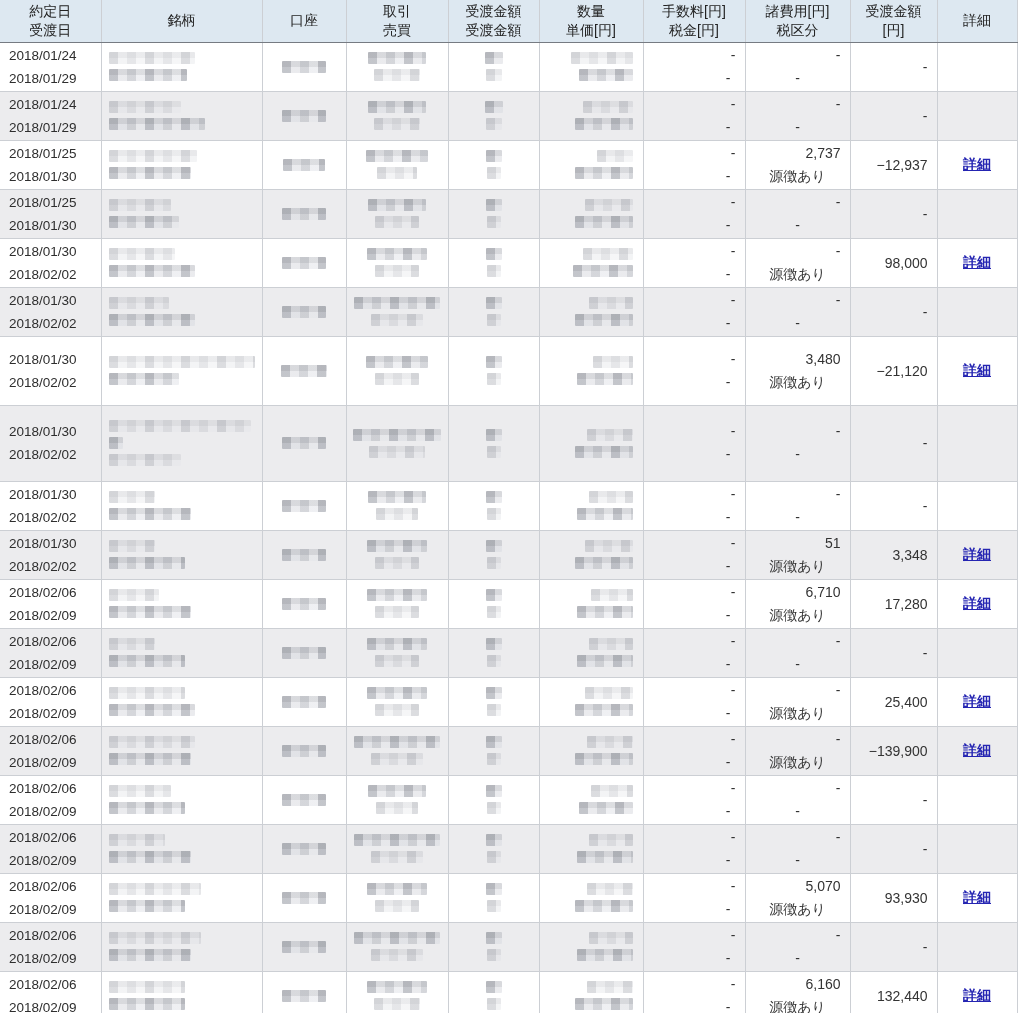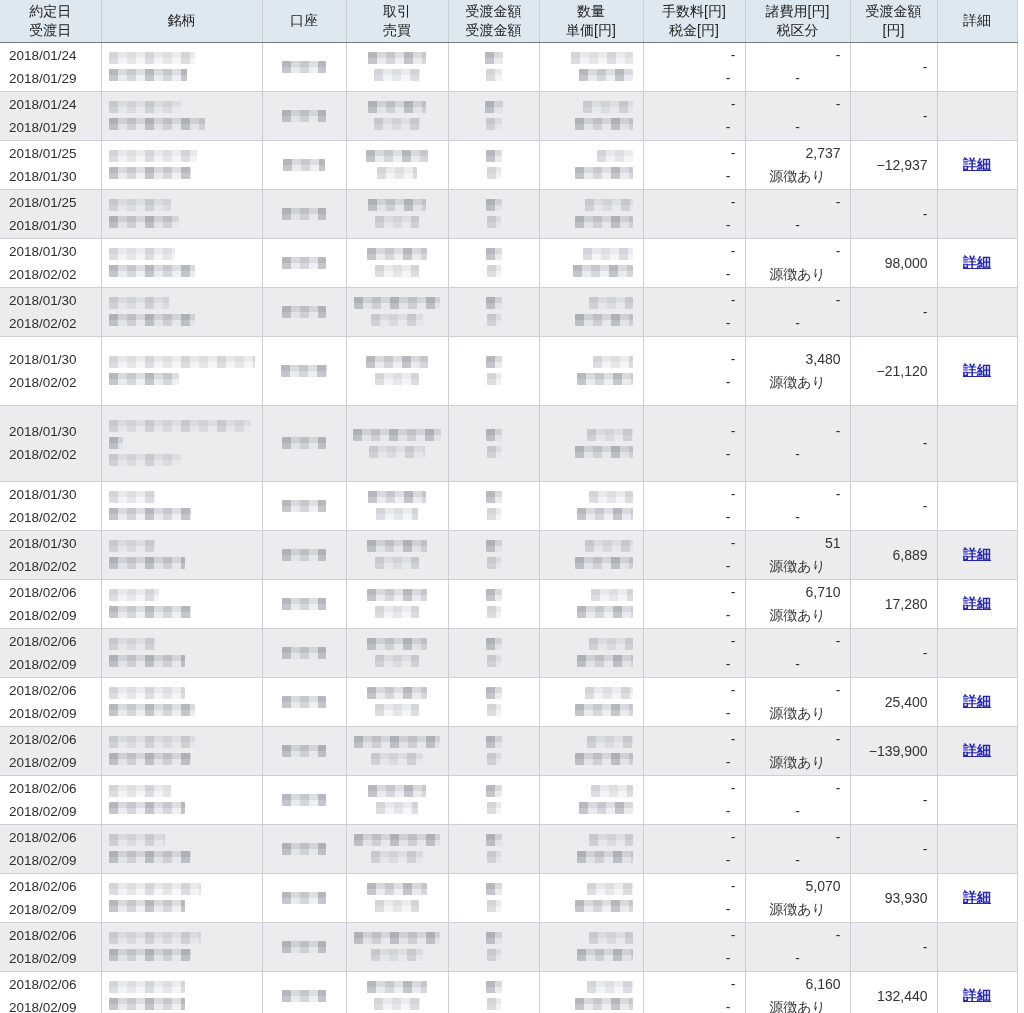--- a/index.html
+++ b/index.html
@@ -473,21 +473,21 @@
         </td>
         <td class="c-fee">
           <div class="ln num">-</div>
           <div class="ln num2">-</div>
         </td>
         <td class="c-cost">
           <div class="ln num">51</div>
           <div class="ln ctr">源徴あり</div>
         </td>
         <td class="c-amt">
-          <div>6,889</div>
+          <div>3,348</div>
         </td>
         <td class="c-det"><a href="#">詳細</a></td>
       </tr>
       <tr>
         <td class="c-dates">
           <div>2018/02/06</div>
           <div>2018/02/09</div>
         </td>
         <td class="c-name">
           <div class="mz mz-a" style="width: 50px;"></div>

